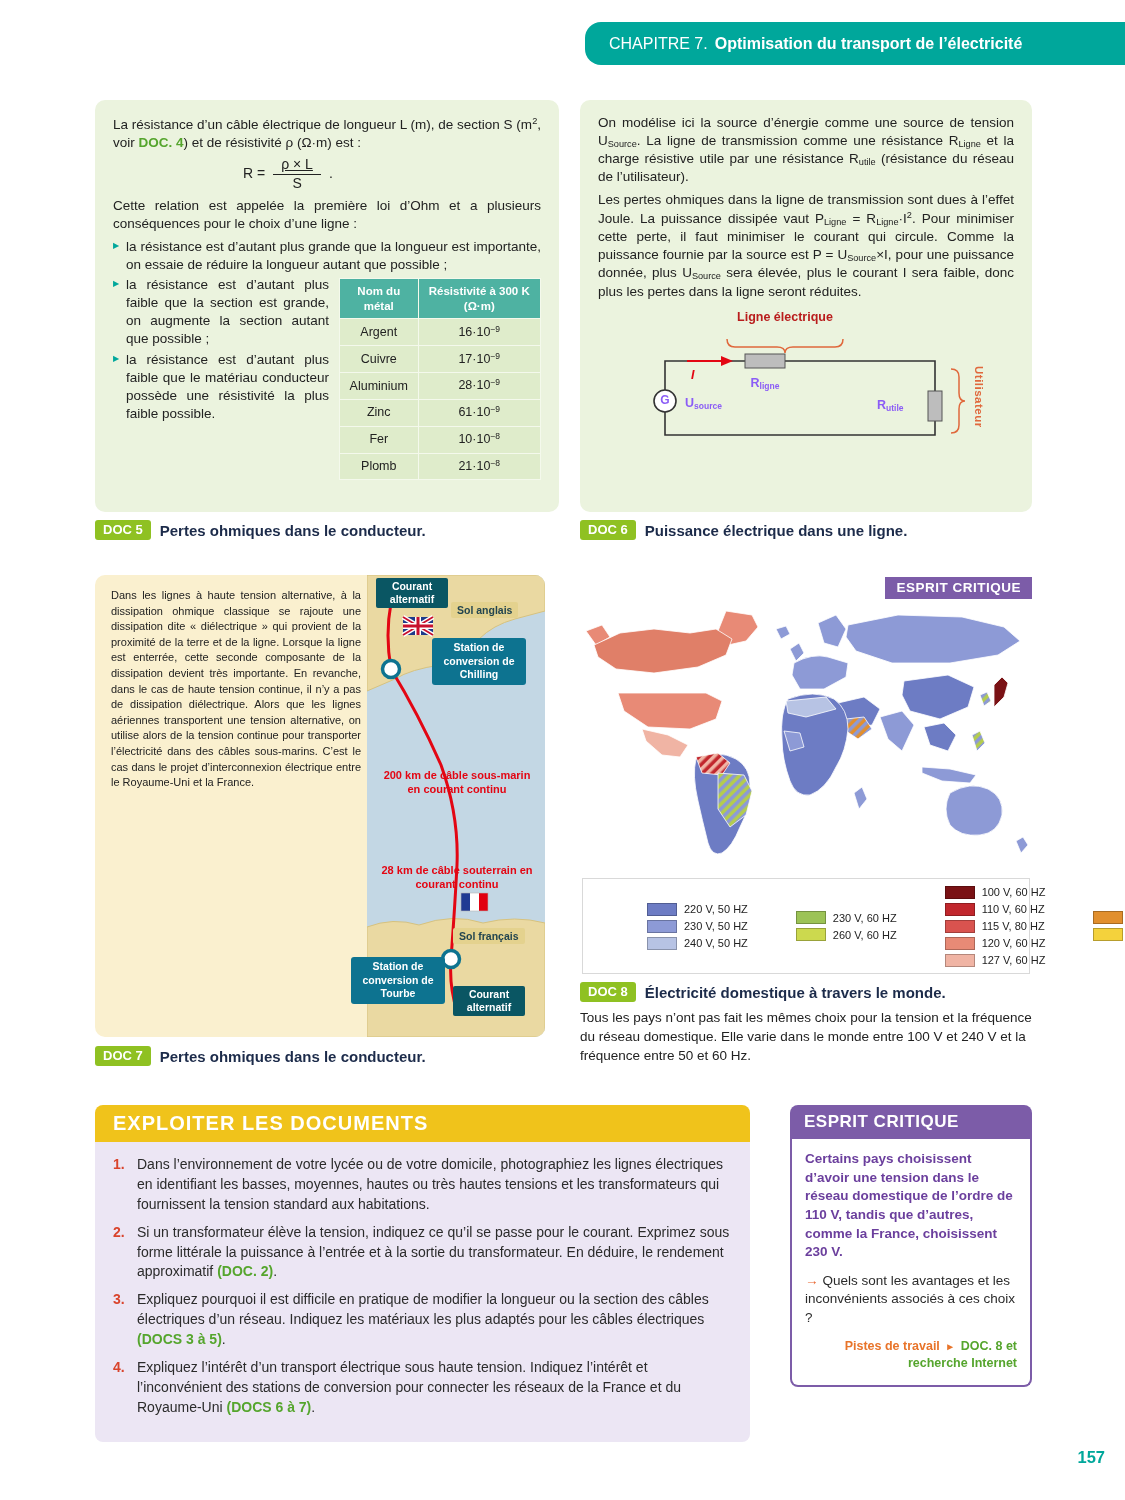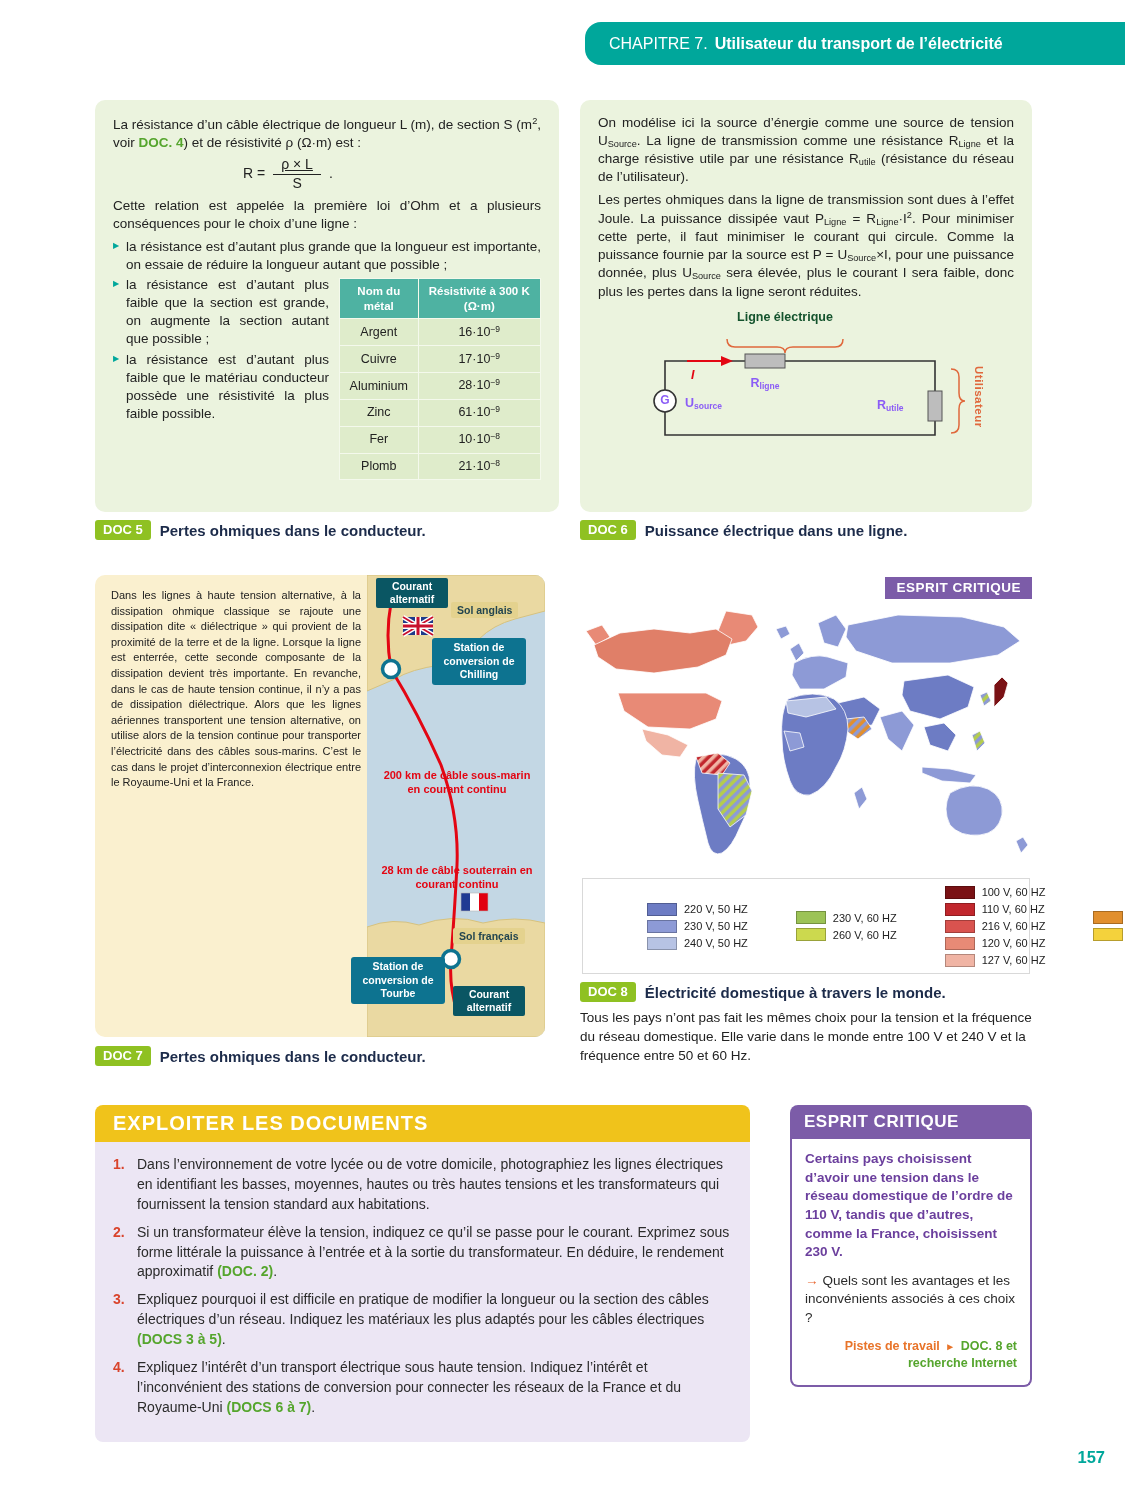--- a/index.html
+++ b/index.html
@@ -31,21 +31,21 @@
   .bullet{position:relative;padding-left:13px;margin:3px 0;}
   .bullet::before{content:"▶";position:absolute;left:0;top:3px;font-size:8px;color:#00a79b;}
   .metal-table{float:right;width:202px;margin:2px 0 2px 10px;border-collapse:collapse;}
   .metal-table th{background:#4eb2a2;color:#fff;font-size:11.5px;line-height:1.25;padding:5px 3px;
     border:1.5px solid #f4f9ec;font-weight:bold;}
   .metal-table td{background:#dfeccb;font-size:12.5px;text-align:center;padding:4.5px 3px;border:1.5px solid #f4f9ec;}
 
   
   .circuit{position:relative;width:414px;height:142px;margin:8px auto 0;}
   .clabel{position:absolute;font-size:12.5px;font-weight:bold;color:#8b5cf6;white-space:nowrap;}
-  .clabel.ligne{left:96px;top:0;width:180px;text-align:center;color:#14532d;}
+  .clabel.ligne{left:96px;top:0;width:180px;text-align:center;color:#b91c1c;}
   .clabel.cur{left:92px;top:58px;color:#e30613;font-style:italic;}
   .clabel.rl{left:136px;top:66px;width:60px;text-align:center;}
   .clabel.g{left:59px;top:84px;width:14px;text-align:center;font-size:12px;}
   .clabel.us{left:86px;top:86px;}
   .clabel.ru{left:278px;top:88px;}
   .clabel.user{left:372px;top:57px;writing-mode:vertical-rl;color:#e0683c;font-size:11.5px;letter-spacing:.5px;}
 
   
   .doc-caption{position:absolute;display:flex;align-items:center;gap:9px;}
   .doc-badge{background:#8fc122;color:#fff;font-weight:bold;font-size:13px;padding:2px 8px 3px;
@@ -103,21 +103,21 @@
 
   .page-number{position:absolute;right:20px;top:1448px;color:#00a79b;font-weight:bold;font-size:16.5px;}
 </style>
 </head>
 <body>
 
 <div class="page">
 
   <header class="chapter-bar">
     <span class="chapter-num">CHAPITRE 7.</span>
-    <span class="chapter-title">Utilisateur du transport de l’électricité</span>
+    <span class="chapter-title">Optimisation du transport de l’électricité</span>
   </header>
 
   <section class="doc-box doc5">
     <p class="just">La résistance d’un câble électrique de longueur L (m), de section S (m<sup>2</sup>, voir <span class="ref">DOC. 4</span>) et de résistivité ρ (Ω·m) est :</p>
     <div class="formula">
       <span>R =</span>
       <span class="frac">
         <span class="num">ρ × L</span>
         <span class="den">S</span>
       </span>
@@ -321,21 +321,21 @@
       <div class="legend-item">
           <span class="swatch" style="background: rgb(122, 18, 21);"></span>
           <span class="legend-label">100 V, 60 HZ</span>
         </div>
       <div class="legend-item">
           <span class="swatch" style="background: rgb(193, 39, 45);"></span>
           <span class="legend-label">110 V, 60 HZ</span>
         </div>
       <div class="legend-item">
           <span class="swatch" style="background: rgb(217, 83, 79);"></span>
-          <span class="legend-label">216 V, 60 HZ</span>
+          <span class="legend-label">115 V, 80 HZ</span>
         </div>
       <div class="legend-item">
           <span class="swatch" style="background: rgb(232, 138, 118);"></span>
           <span class="legend-label">120 V, 60 HZ</span>
         </div>
       <div class="legend-item">
           <span class="swatch" style="background: rgb(240, 180, 164);"></span>
           <span class="legend-label">127 V, 60 HZ</span>
         </div>
     </div>

